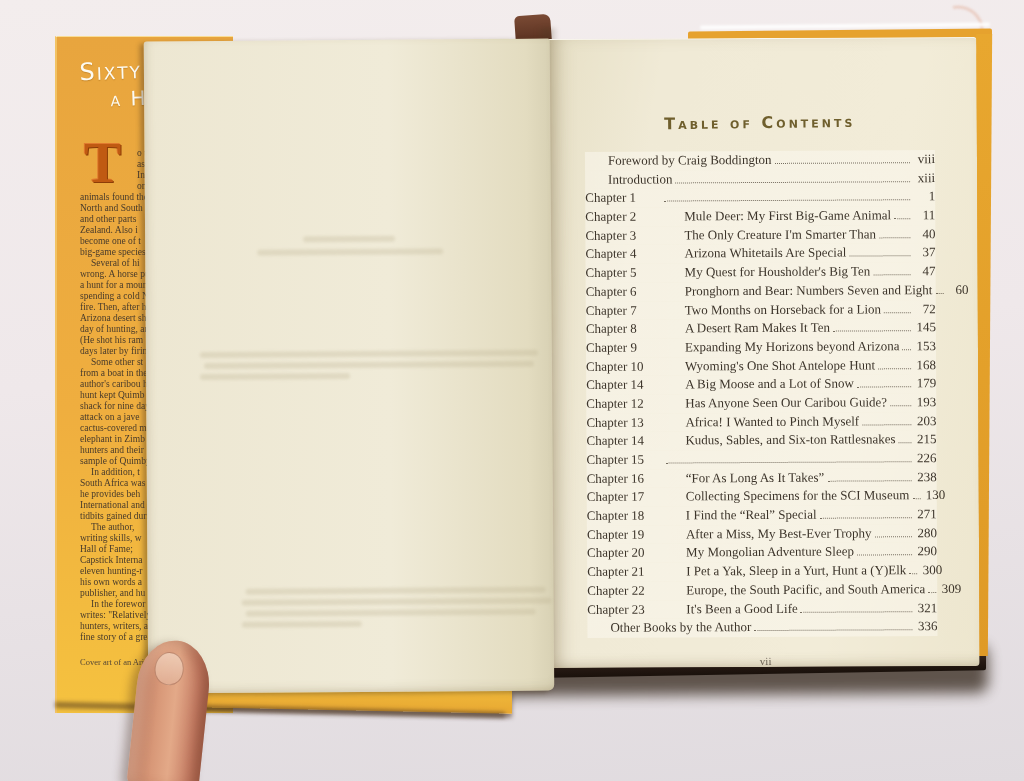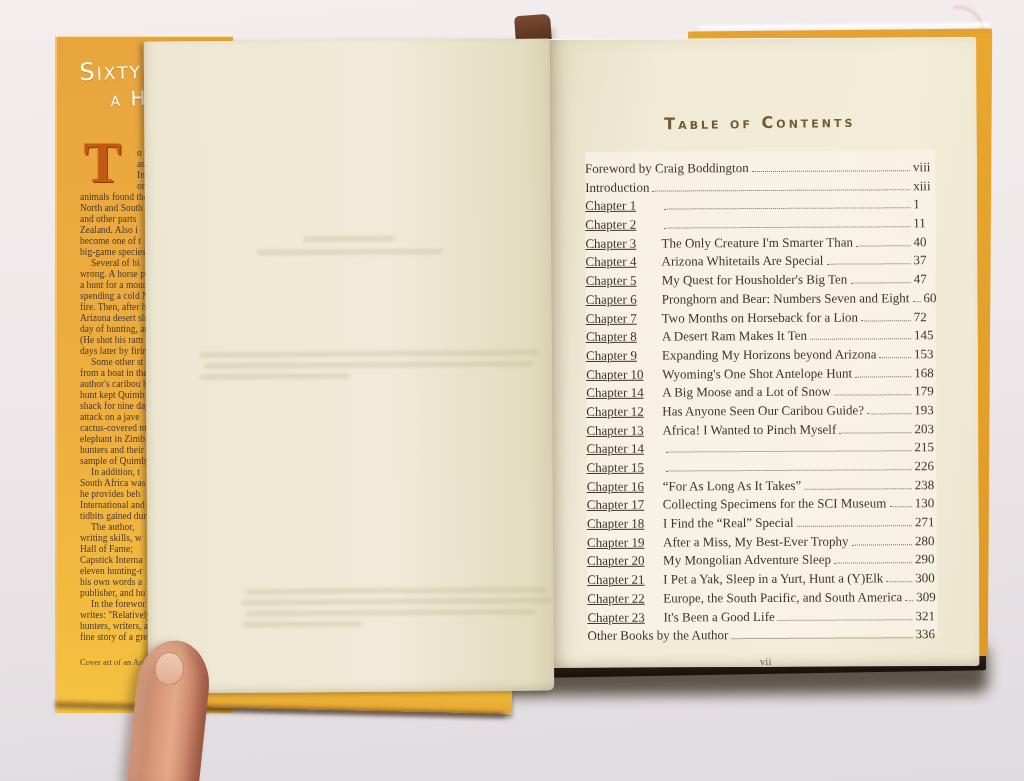--- a/index.html
+++ b/index.html
@@ -67,24 +67,24 @@
     background:linear-gradient(100deg,#E7E0C6 0%,var(--page-cream) 22%,#F2ECD8 70%,#EDE6CE 100%);
     border-top:1px solid rgba(255,255,255,.6);border-radius:0 3px 4px 0;
     box-shadow:inset 16px 0 20px -12px rgba(110,90,50,.5), inset 0 -10px 14px -10px rgba(120,100,60,.35);
     transform:rotate(-.3deg);}
   .toc-title{position:absolute;left:36px;top:74px;width:350px;text-align:center;
     font-family:"DejaVu Sans",sans-serif;font-variant:small-caps;font-weight:600;
     font-size:16px;letter-spacing:3px;color:var(--title-olive);transform:rotate(-.4deg);}
   .toc{position:absolute;left:36px;top:112px;width:350px;}
   .toc-row{display:flex;align-items:baseline;height:18.7px;line-height:18.7px;font-size:13px;color:var(--toc-ink);
     background:linear-gradient(rgba(252,249,241,.5),rgba(252,249,241,.5));}
-  .toc-label{flex:0 0 76px;white-space:nowrap;text-decoration:underline;}
-  .toc-title-text{white-space:nowrap;}
+  .toc-label{flex:0 0 76px;white-space:nowrap;}
+  .toc-title-text{white-space:nowrap;padding-left:23px;}
   .toc-dots{flex:1;border-bottom:1.6px dotted #564C3F;margin:0 3px 4px 3px;opacity:.8;min-width:8px;}
-  .toc-page{flex:0 0 auto;min-width:22px;text-align:left;white-space:nowrap;margin-top:8px;}
+  .toc-page{flex:0 0 auto;min-width:22px;text-align:right;white-space:nowrap;}
   .folio{position:absolute;left:0;top:616px;width:428px;text-align:center;font-size:11px;color:#6A6154;}
 
   
   .flyleaf{position:absolute;left:146px;top:40px;width:406px;height:652px;
     background:linear-gradient(90deg,#EDE7D2 0%,#F0EBD8 60%,#E3DCC0 94%,#D8D1B4 100%);
     border-radius:3px 2px 6px 8px;transform:rotate(-.4deg);
     box-shadow:-4px 2px 5px rgba(74,55,30,.4), inset 6px 0 10px -4px rgba(120,95,50,.2), inset 0 -8px 12px -8px rgba(120,100,60,.3);}
   .ghost-line{position:absolute;background:#B8AD8C;opacity:.28;filter:blur(1.5px);height:6px;border-radius:3px;}
 
   
@@ -198,20 +198,21 @@
           <div class="toc-dots"></div>
           <span class="toc-page">xiii</span>
         </div>
         <div class="toc-row">
           <span class="toc-label">Chapter 1</span>
           <div class="toc-dots"></div>
           <span class="toc-page">1</span>
         </div>
         <div class="toc-row">
           <span class="toc-label">Chapter 2</span>
+          <span class="toc-title-text">Mule Deer: My First Big-Game Animal</span>
           <div class="toc-dots"></div>
           <span class="toc-page">11</span>
         </div>
         <div class="toc-row">
           <span class="toc-label">Chapter 3</span>
           <span class="toc-title-text">The Only Creature I'm Smarter Than</span>
           <div class="toc-dots"></div>
           <span class="toc-page">40</span>
         </div>
         <div class="toc-row">
@@ -269,20 +270,21 @@
           <span class="toc-page">193</span>
         </div>
         <div class="toc-row">
           <span class="toc-label">Chapter 13</span>
           <span class="toc-title-text">Africa!  I Wanted to Pinch Myself</span>
           <div class="toc-dots"></div>
           <span class="toc-page">203</span>
         </div>
         <div class="toc-row">
           <span class="toc-label">Chapter 14</span>
+          <span class="toc-title-text">Kudus, Sables, and Six-ton Rattlesnakes</span>
           <div class="toc-dots"></div>
           <span class="toc-page">215</span>
         </div>
         <div class="toc-row">
           <span class="toc-label">Chapter 15</span>
           <div class="toc-dots"></div>
           <span class="toc-page">226</span>
         </div>
         <div class="toc-row">
           <span class="toc-label">Chapter 16</span>

